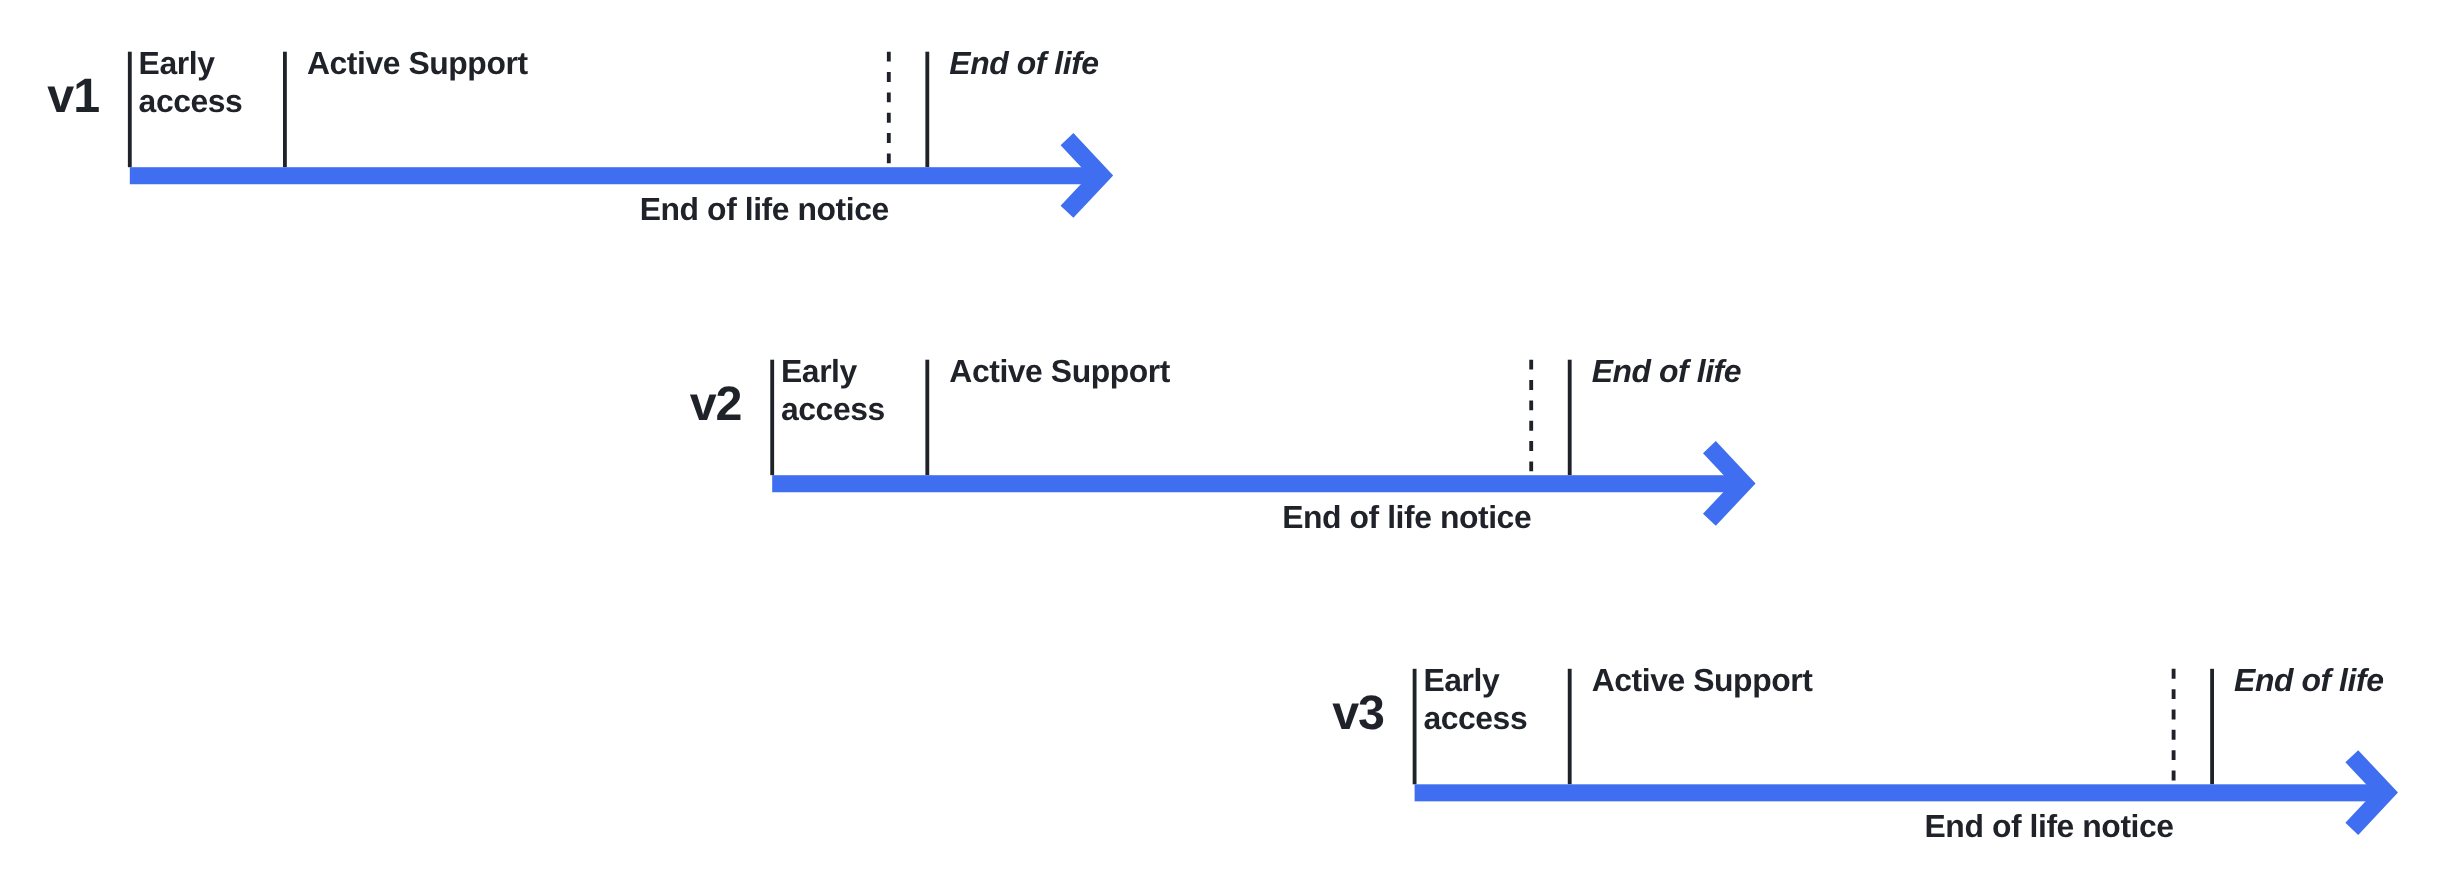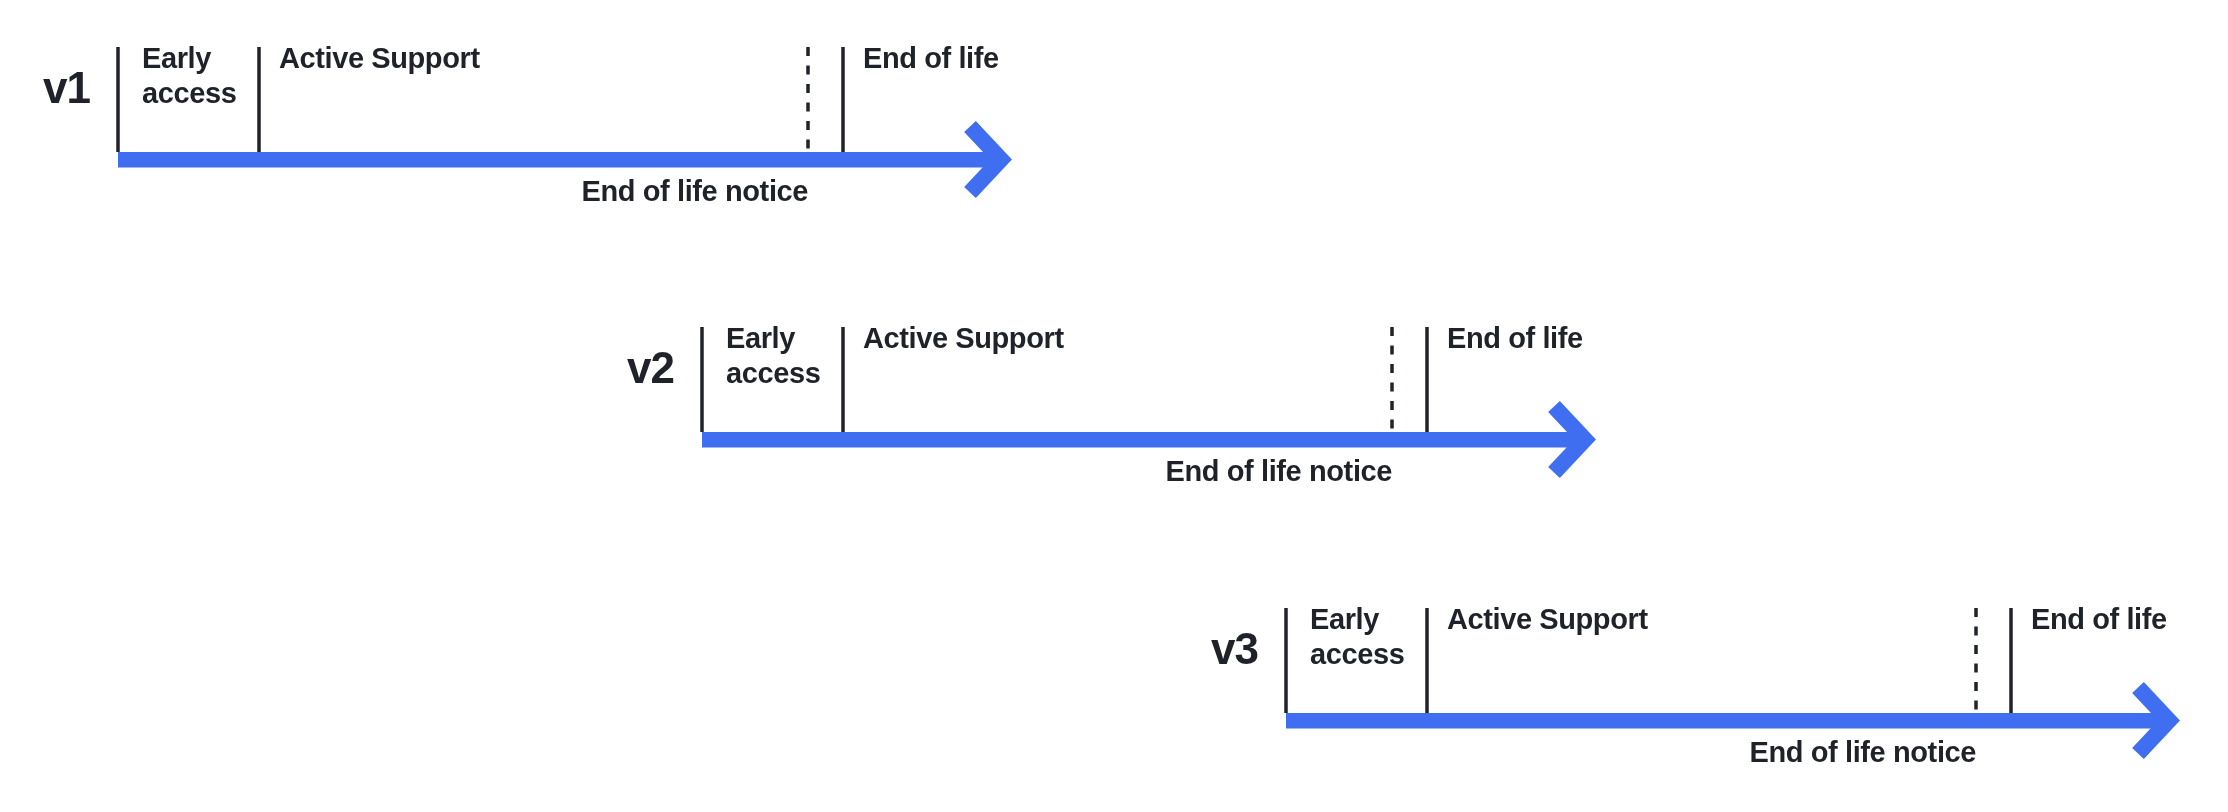--- a/index.html
+++ b/index.html
@@ -63,23 +63,23 @@
     white-space: nowrap;
   }
   .phase-label {
     position: absolute;
     top: -6px;
     font-size: 29px;
     line-height: 35px;
     font-weight: 700;
     letter-spacing: -0.4px;
   }
-  .phase-early   { left: 144px; width: 118px; }
+  .phase-early   { left: 128px; width: 118px; }
   .phase-active  { left: 281px; white-space: nowrap; text-align: center; }
-  .phase-eol     { left: 865px; white-space: nowrap; }
+  .phase-eol     { left: 865px; white-space: nowrap; font-style: italic; }
   .notice-label {
     position: absolute;
     left: 0;
     top: 127px;
     width: 810px;
     text-align: right;
     font-size: 29px;
     line-height: 35px;
     font-weight: 700;
     letter-spacing: -0.4px;

